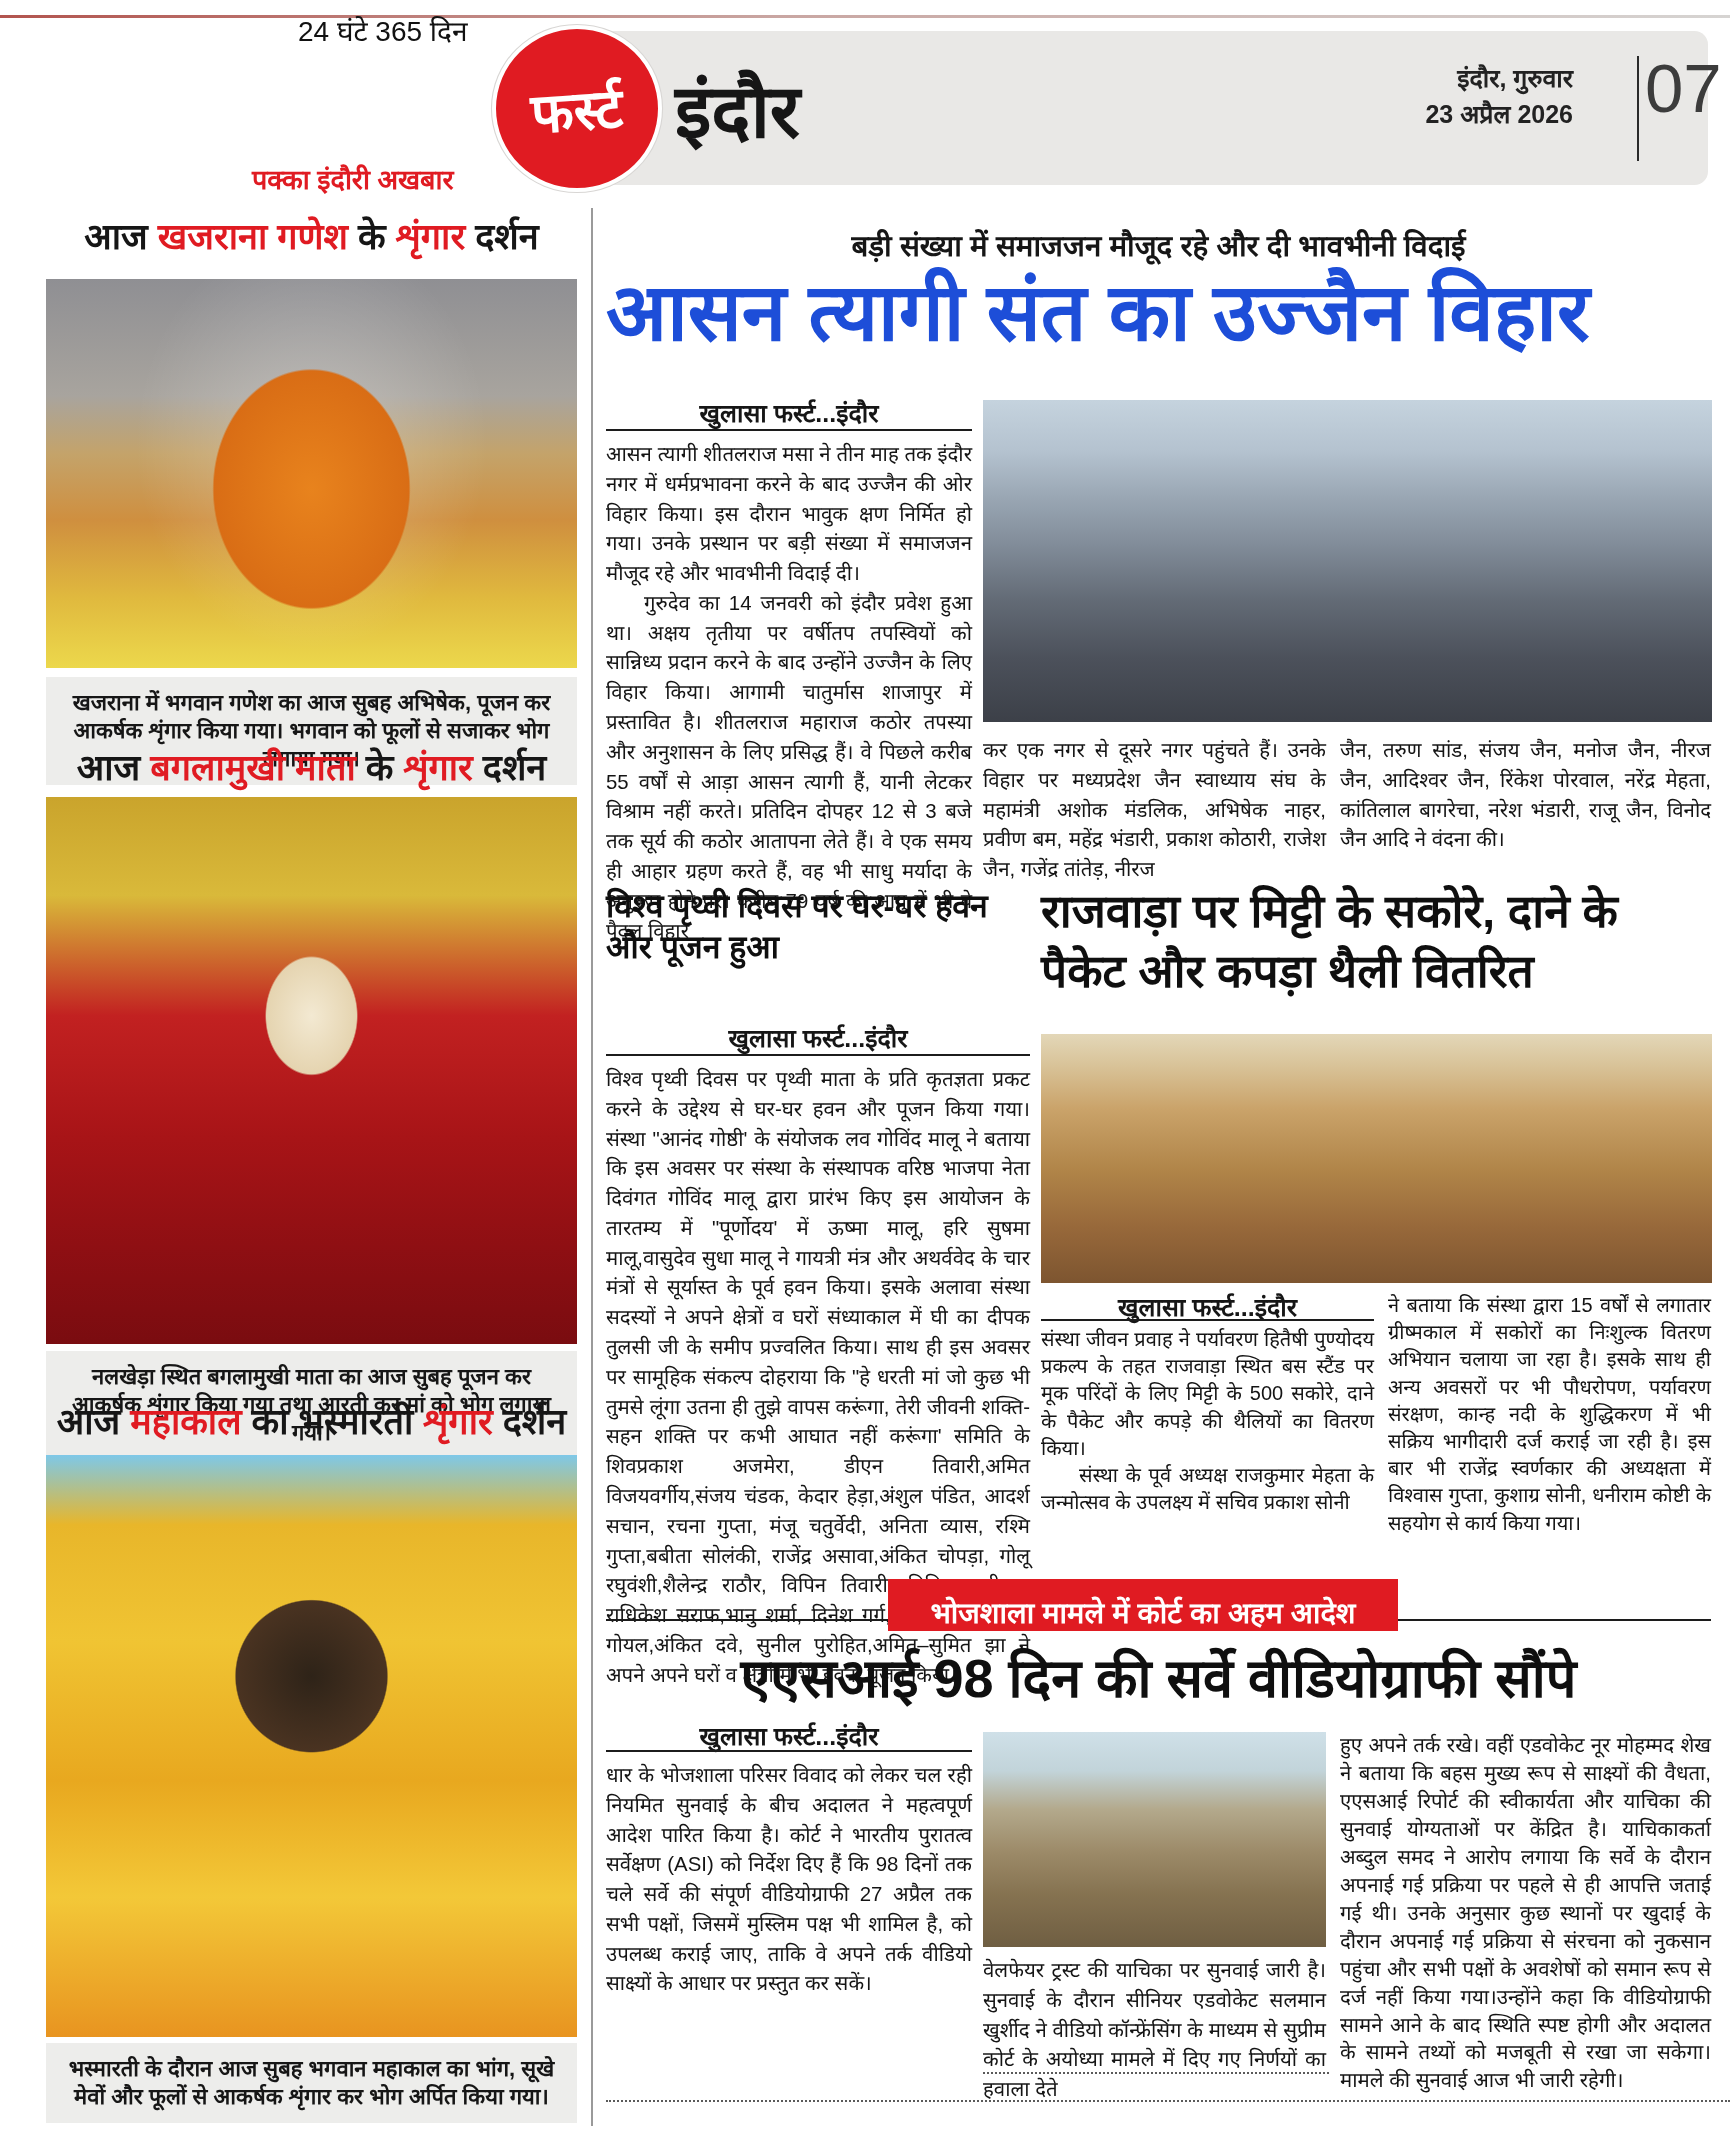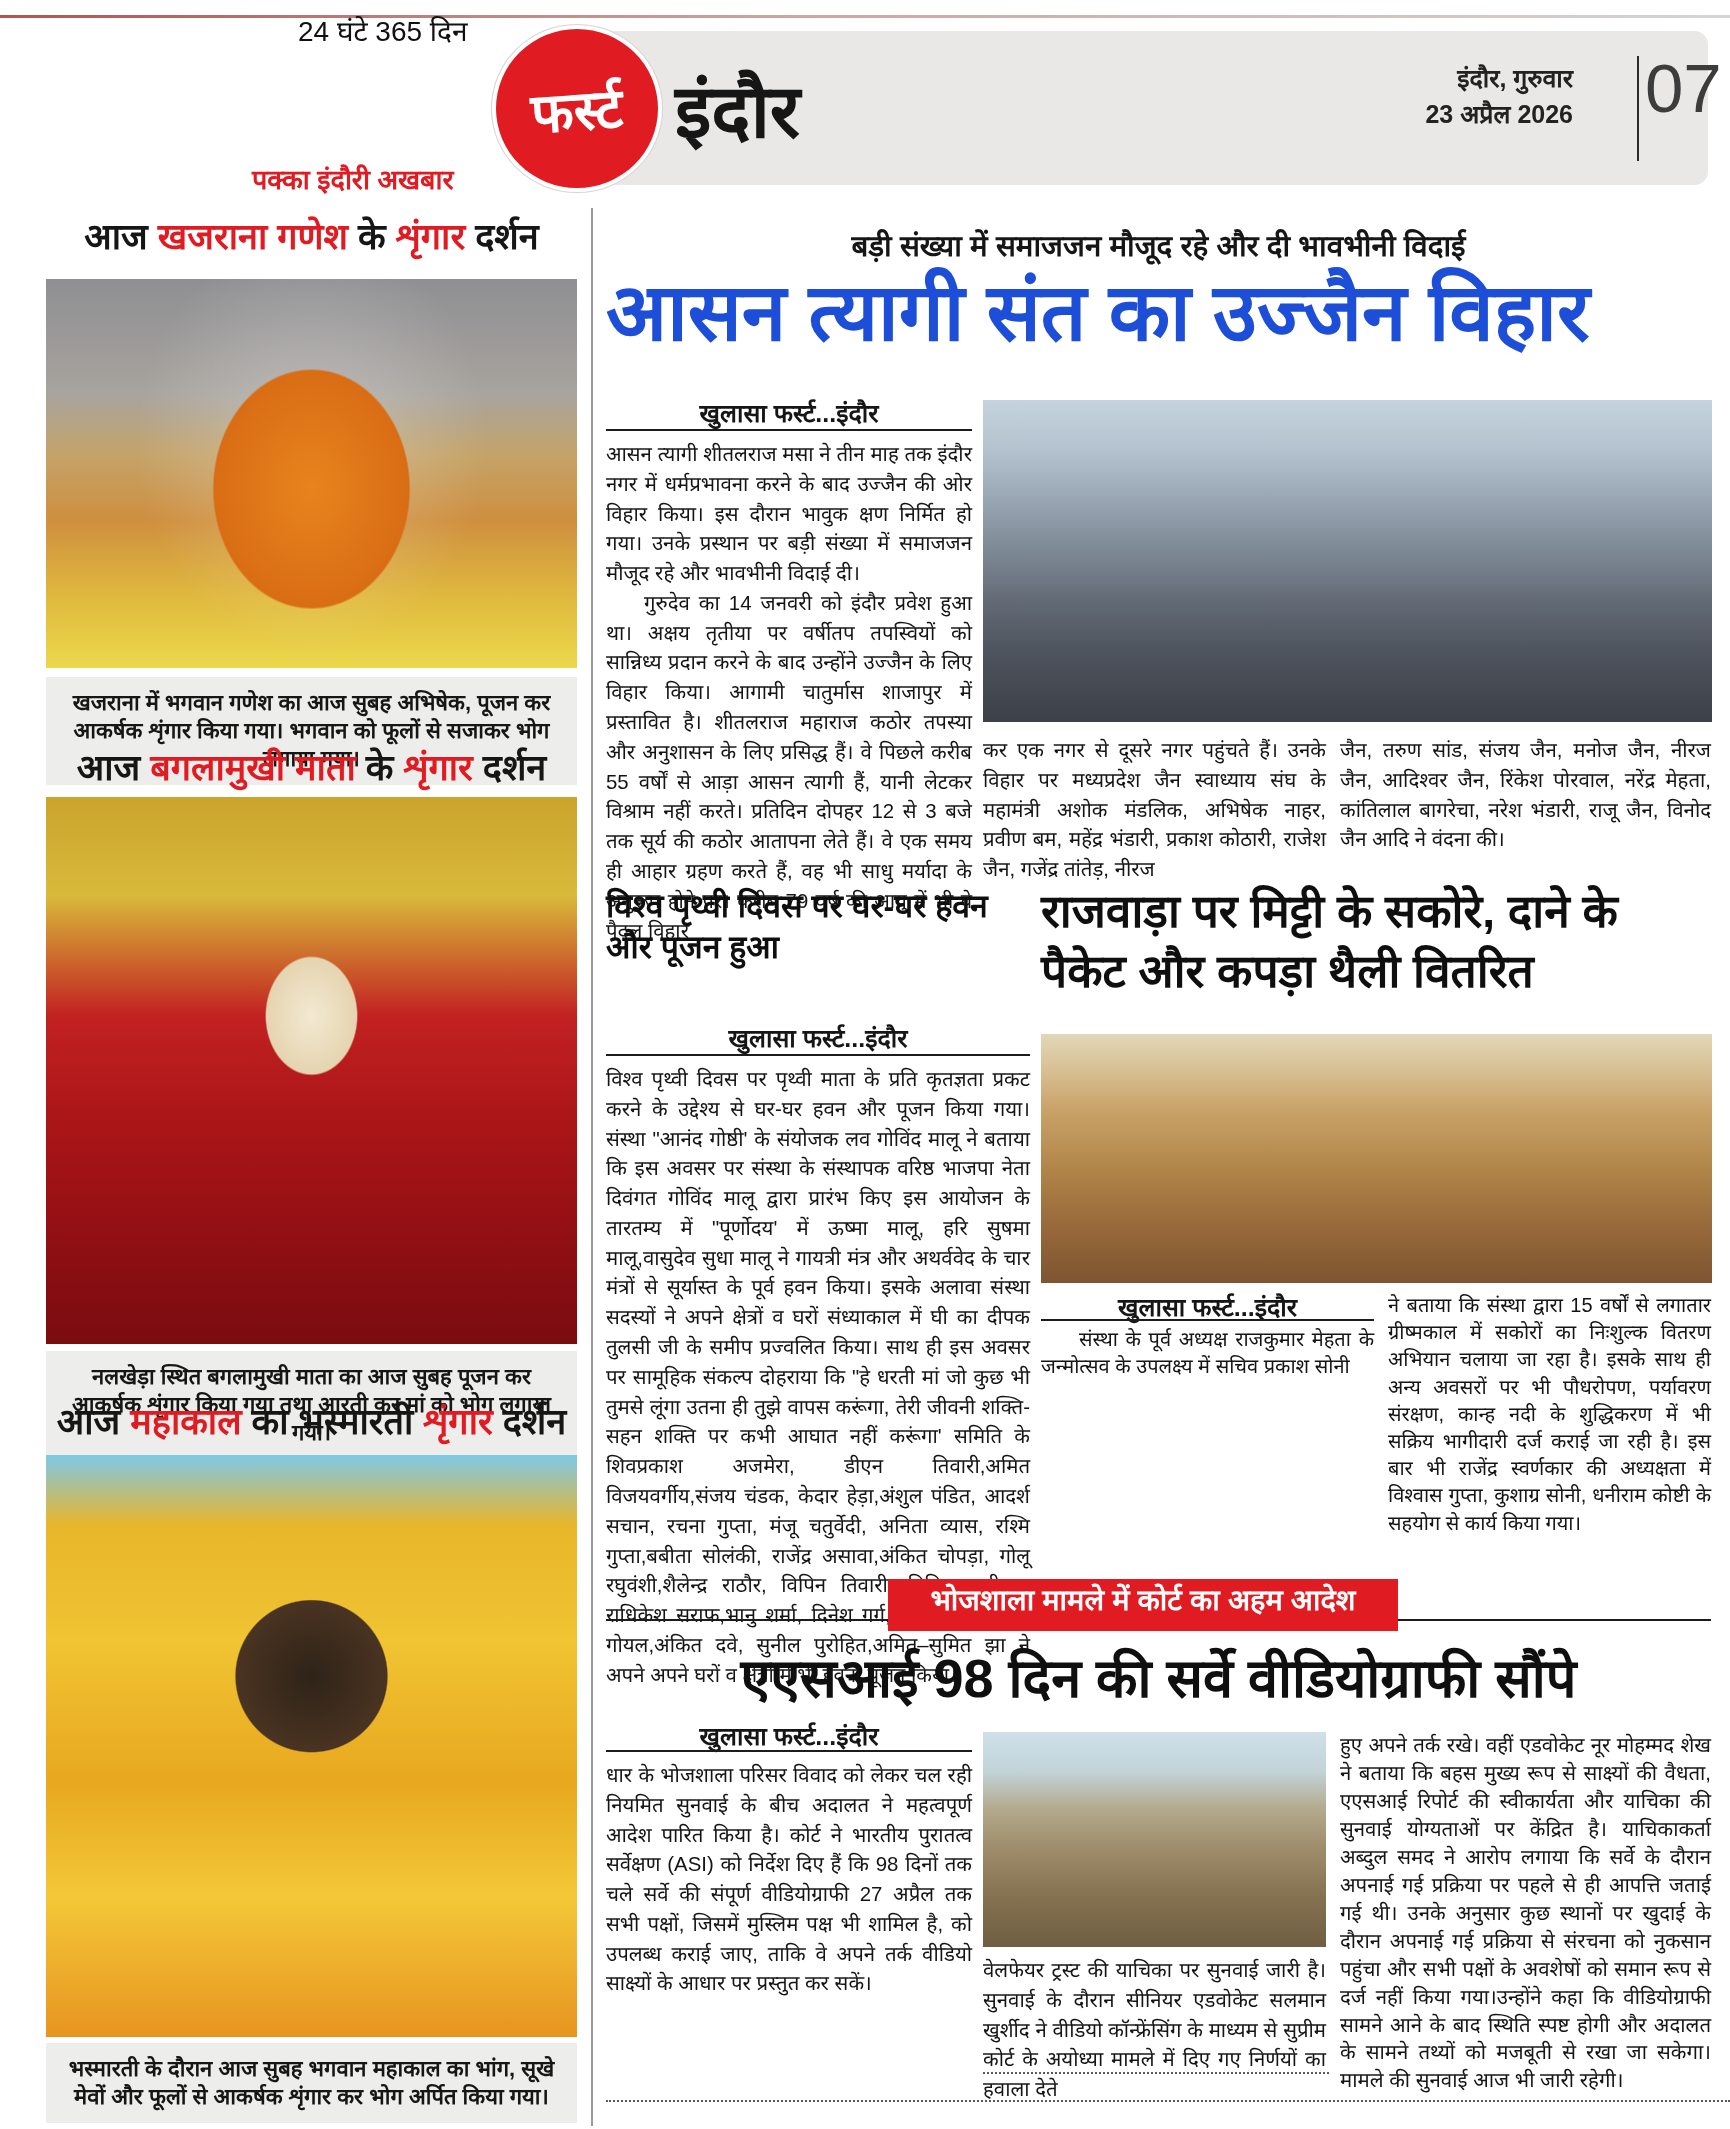--- a/index.html
+++ b/index.html
@@ -67,21 +67,21 @@
   #a2-body{left:606px;top:1065px;width:424px;}
   #a3-headline{position:absolute;left:1041px;top:882px;width:671px;font-size:46px;font-weight:bold;line-height:1.3;color:#0f0f0f;}
   #a3-photo{left:1041px;top:1034px;width:671px;height:249px;
     background:linear-gradient(180deg,#e3d7b8 0%,#d9c49a 12%,#caa36a 30%,#b08448 55%,#97683a 78%,#7d5530 100%);}
   #a3-byline{left:1041px;top:1289px;width:333px;}
   #a3-rule{left:1041px;top:1319px;width:333px;}
   #a3-col1{left:1041px;top:1326px;width:333px;font-size:20px;line-height:1.36;}
   #a3-col2{left:1388px;top:1292px;width:323px;font-size:20px;line-height:1.36;}
   #a4-behind-rule{left:606px;top:1619px;width:1105px;}
   #a4-banner{position:absolute;left:888px;top:1579px;width:510px;height:52px;background:#e01b22;
-             display:flex;align-items:flex-start;justify-content:center;}
+             display:flex;align-items:flex-end;justify-content:center;}
   #a4-banner span{color:#fff;font-size:29px;font-weight:bold;}
   #a4-headline{position:absolute;left:606px;top:1639px;width:1105px;text-align:center;font-size:54px;font-weight:bold;color:#0f0f0f;}
   #a4-byline{left:606px;top:1718px;width:366px;}
   #a4-rule{left:606px;top:1750px;width:366px;}
   #a4-col1{left:606px;top:1761px;width:366px;}
   #a4-photo{left:983px;top:1732px;width:343px;height:215px;
     background:linear-gradient(180deg,#cfe0e8 0%,#c2d4da 18%,#b3a98c 36%,#9c8a68 56%,#857250 76%,#6f5e42 100%);}
   #a4-col2{left:983px;top:1956px;width:343px;}
   #a4-col3{left:1340px;top:1732px;width:371px;font-size:20.4px;line-height:1.37;}
   #dotted-mid{left:983px;top:2072px;width:346px;}
@@ -148,20 +148,21 @@
   <div class="rule" id="a2-rule"></div>
   <div class="body" id="a2-body">
     <p>विश्व पृथ्वी दिवस पर पृथ्वी माता के प्रति कृतज्ञता प्रकट करने के उद्देश्य से घर-घर हवन और पूजन किया गया।  संस्था "आनंद गोष्ठी' के संयोजक लव गोविंद मालू ने बताया कि इस अवसर पर संस्था के संस्थापक वरिष्ठ भाजपा नेता दिवंगत गोविंद मालू द्वारा प्रारंभ किए इस आयोजन के तारतम्य में "पूर्णोदय' में ऊष्मा मालू, हरि सुषमा मालू,वासुदेव सुधा मालू ने गायत्री मंत्र और अथर्ववेद के चार मंत्रों से सूर्यास्त के पूर्व हवन किया। इसके अलावा संस्था सदस्यों ने अपने क्षेत्रों व घरों संध्याकाल में घी का दीपक तुलसी जी के समीप प्रज्वलित किया।  साथ ही इस अवसर पर सामूहिक संकल्प दोहराया कि  "हे धरती मां जो कुछ भी तुमसे लूंगा उतना ही तुझे वापस करूंगा, तेरी जीवनी शक्ति-सहन शक्ति पर कभी आघात नहीं करूंगा' समिति के शिवप्रकाश अजमेरा, डीएन तिवारी,अमित विजयवर्गीय,संजय चंडक, केदार हेड़ा,अंशुल पंडित, आदर्श सचान, रचना गुप्ता, मंजू चतुर्वेदी, अनिता व्यास, रश्मि गुप्ता,बबीता सोलंकी, राजेंद्र असावा,अंकित चोपड़ा, गोलू रघुवंशी,शैलेन्द्र राठौर, विपिन तिवारी, नितिन पाटीदार, राधिकेश सराफ,भानु शर्मा, दिनेश गर्ग, सुनील वर्मा,विपुल गोयल,अंकित दवे, सुनील पुरोहित,अमित–सुमित झा ने अपने अपने घरों व क्षेत्रों में भी हवन, पूजन किया।</p>
   </div>
 
   <div id="a3-headline">राजवाड़ा पर मिट्टी के सकोरे, दाने के पैकेट और कपड़ा थैली वितरित</div>
   <div class="photo" id="a3-photo"></div>
   <div class="byline" id="a3-byline">खुलासा फर्स्ट...इंदौर</div>
   <div class="rule" id="a3-rule"></div>
   <div class="body" id="a3-col1">
+    <p>संस्था जीवन प्रवाह ने पर्यावरण हितैषी पुण्योदय प्रकल्प के तहत राजवाड़ा स्थित बस स्टैंड पर मूक परिंदों के लिए मिट्टी के 500 सकोरे, दाने के पैकेट और कपड़े की थैलियों का वितरण किया।</p>
     <p class="indent">संस्था के पूर्व अध्यक्ष राजकुमार मेहता के जन्मोत्सव के उपलक्ष्य में सचिव प्रकाश सोनी</p>
   </div>
   <div class="body" id="a3-col2">
     <p>ने बताया कि संस्था द्वारा 15 वर्षों से लगातार ग्रीष्मकाल में सकोरों का निःशुल्क वितरण अभियान चलाया जा रहा है। इसके साथ ही अन्य अवसरों पर भी पौधरोपण, पर्यावरण संरक्षण, कान्ह नदी के शुद्धिकरण में भी सक्रिय भागीदारी दर्ज कराई जा रही है। इस बार भी राजेंद्र स्वर्णकार की अध्यक्षता में विश्वास गुप्ता, कुशाग्र सोनी, धनीराम कोष्टी के सहयोग से कार्य किया गया।</p>
   </div>
 
   <div class="rule" id="a4-behind-rule"></div>
   <div id="a4-banner">
     <span>भोजशाला मामले में कोर्ट का अहम आदेश</span>
   </div>

